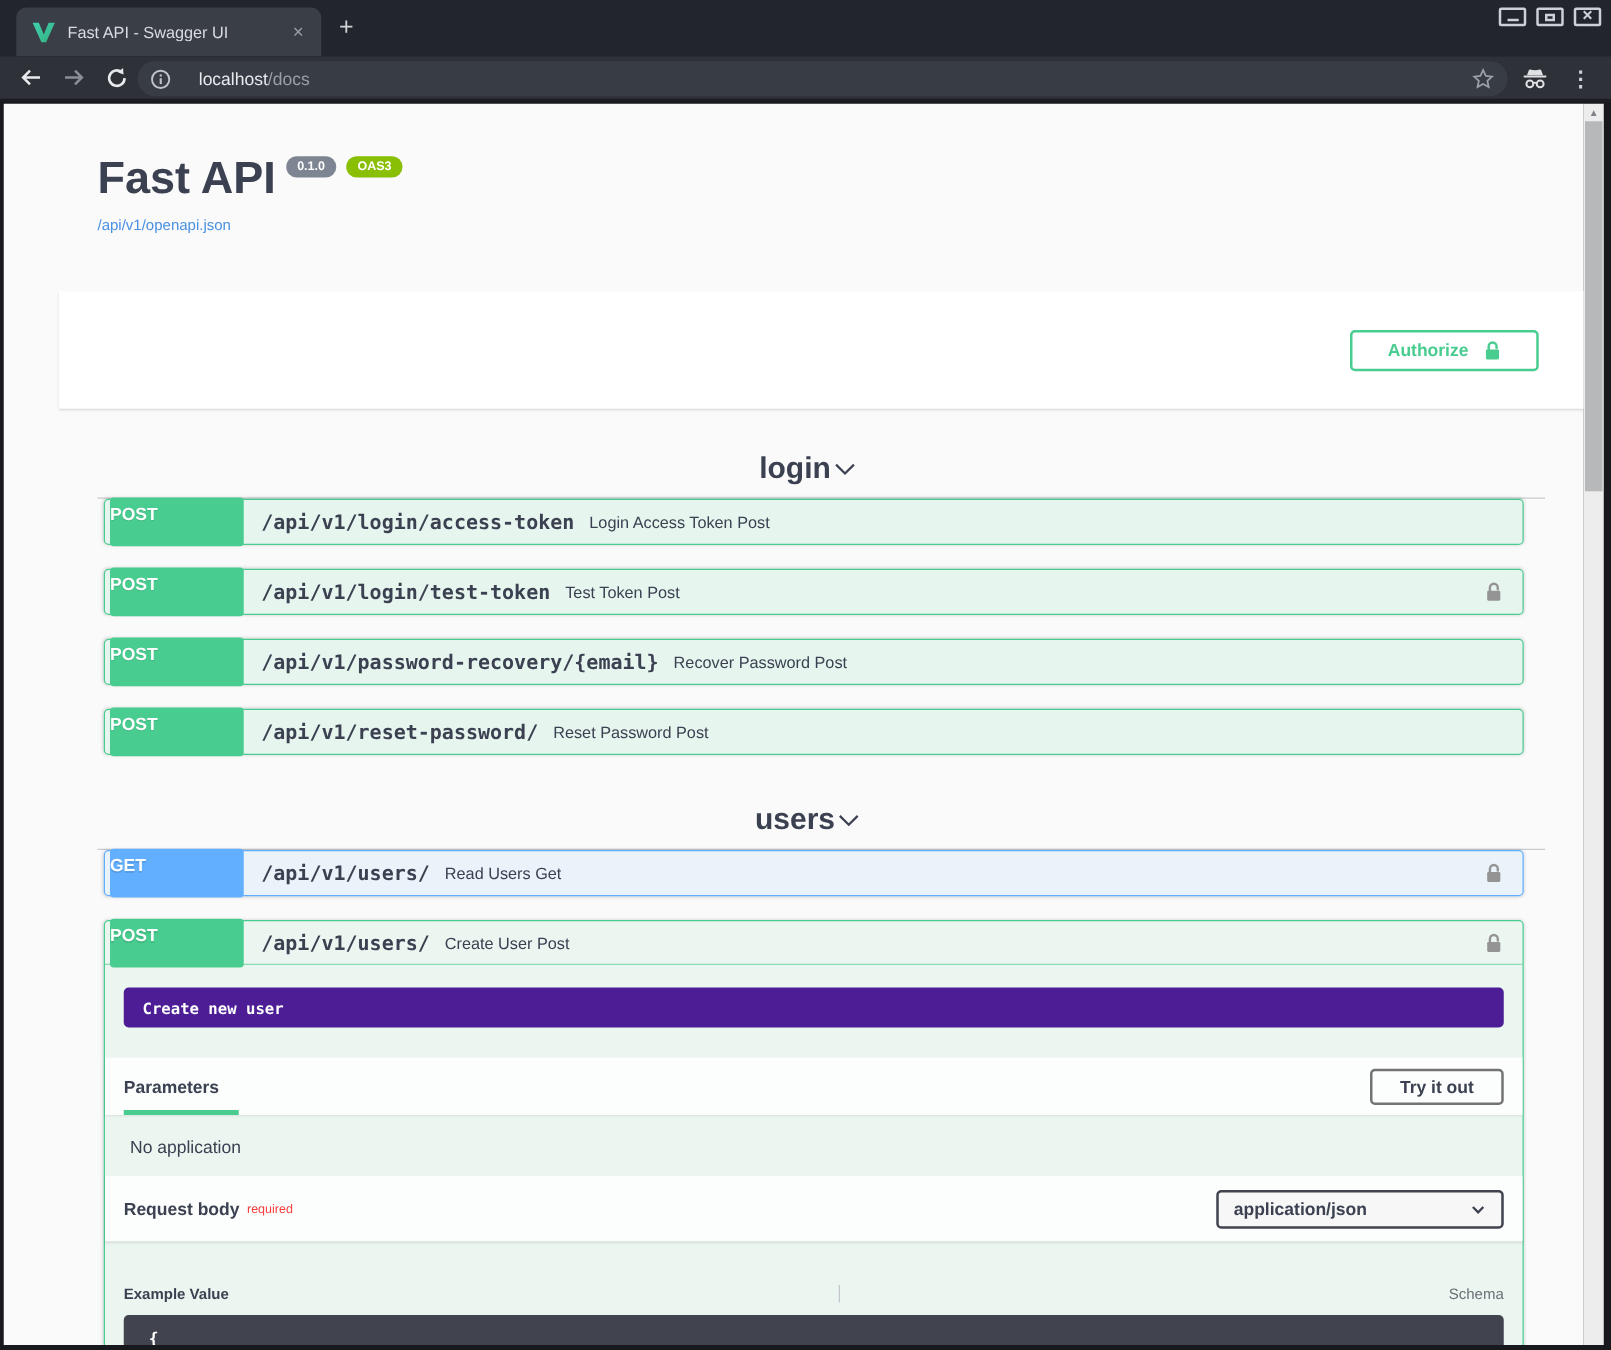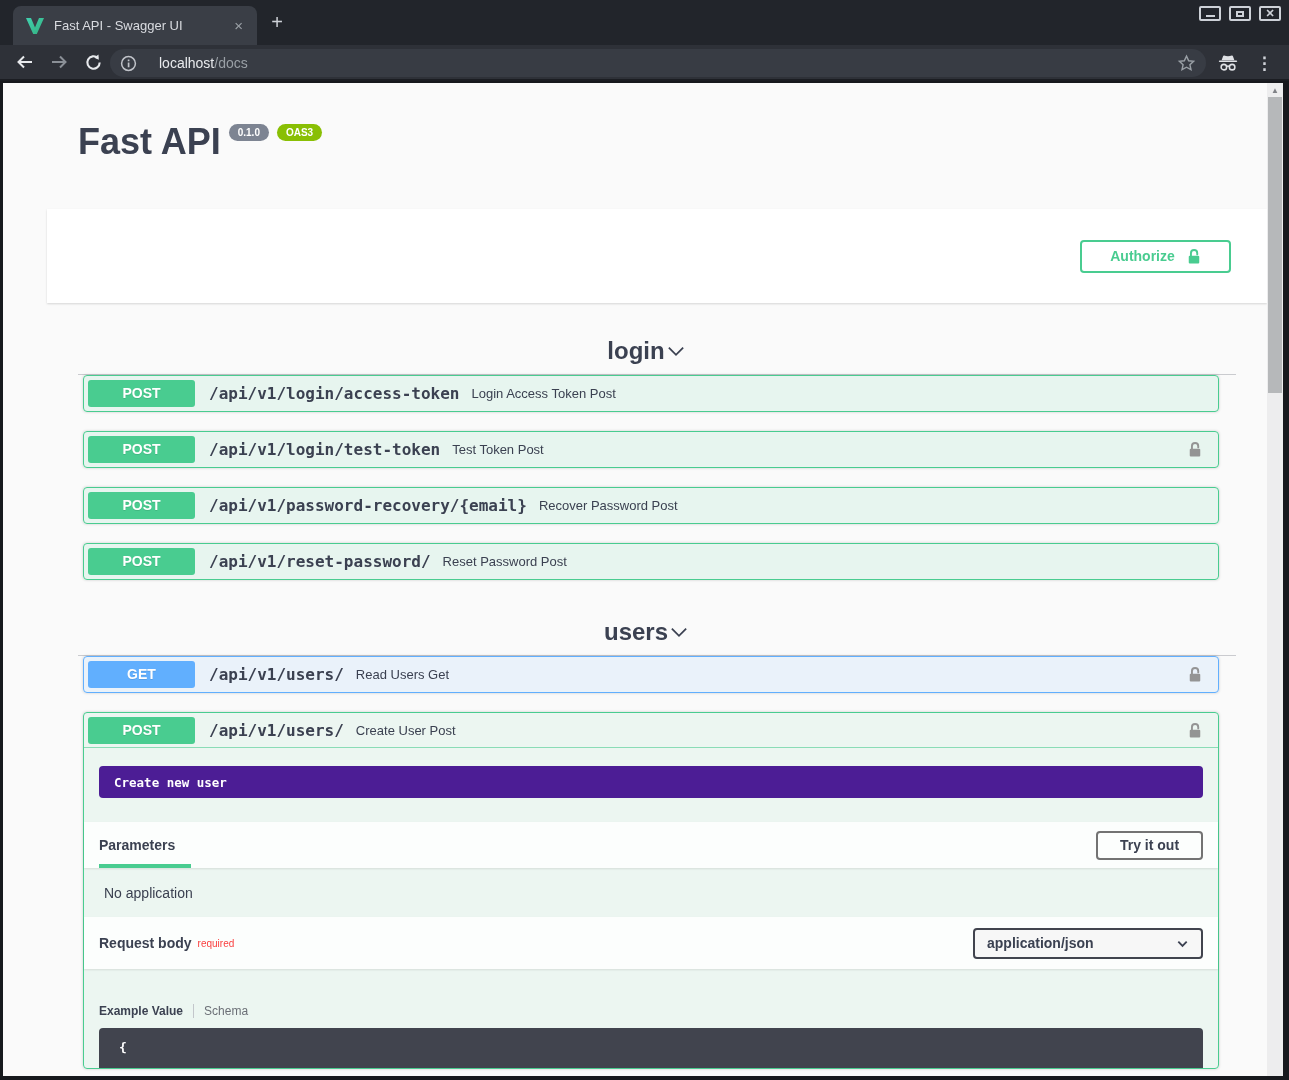--- a/index.html
+++ b/index.html
@@ -60,22 +60,22 @@
   .tag-header { margin:24px 31px 0 31px; padding:10px 10px 9px 10px; border-bottom:1px solid rgba(59,65,81,.25);
                 display:flex; align-items:center; justify-content:center; }
   .tag-title { font-size:24px; font-weight:bold; color:#3b4151; }
   .tag-arrow { margin-right:20px; }
 
   .opblock { margin:0 48px 19px 36px; border-radius:4px; border:1px solid; box-shadow:0 0 3px rgba(0,0,0,.19); }
   .opblock:first-of-type { margin-top:9px; }
   .opblock.post { border-color:#49cc90; background:rgba(73,204,144,.1); }
   .opblock.get  { border-color:#61affe; background:rgba(97,175,254,.1); }
   .op-summary { display:flex; align-items:center; height:35px; padding:0 4px; }
-  .op-method { width:107px; height:27px; border-radius:3px; color:#fff; font-weight:bold; font-size:14px;
-               text-align:center; line-height:27px; text-shadow:0 1px 0 rgba(0,0,0,.1); }
+  .op-method { width:107px; height:39px; border-radius:3px; color:#fff; font-weight:bold; font-size:14px;
+               line-height:27px; text-shadow:0 1px 0 rgba(0,0,0,.1); }
   .post .op-method { background:#49cc90; }
   .get .op-method { background:#61affe; }
   .op-path { font-family:"DejaVu Sans Mono", monospace; font-weight:bold; font-size:16px; color:#3b4151; margin-left:14px; }
   .op-summary-text { font-size:13px; color:#3b4151; margin-left:12px; }
   .op-lock { margin-left:auto; margin-right:12px; display:flex; align-items:center; }
 
   
   .opblock.expanded { background:rgba(73,204,144,.08); }
   .opblock.expanded .op-summary { border-bottom:1px solid rgba(73,204,144,.6); }
   .op-desc-bar { margin:18px 15px 24px 15px; height:32px; background:#4c1d95; border-radius:4px;
@@ -88,21 +88,21 @@
   .tryout-btn { margin-left:auto; width:107px; height:29px; background:transparent; border:2px solid #737373;
                 border-radius:4px; color:#3b4151; font-weight:bold; font-size:14px; font-family:inherit; }
   .no-params { padding:17px 20px 16px 20px; font-size:14px; color:#3b4151; }
   .reqbody-header { margin-top:0; min-height:52px; }
   .reqbody-label { font-size:14px; font-weight:bold; color:#3b4151; }
   .required { font-size:10px; color:#f93e3e; margin-left:6px; vertical-align:6px; }
   .media-select { margin-left:auto; width:230px; height:31px; border:2px solid #41444e; border-radius:4px;
                   background:#f7f7f7; display:flex; align-items:center; padding:0 12px; }
   .media-select .val { font-size:14px; font-weight:bold; color:#3b4151; flex:1; }
   .model-example { padding:35px 15px 0 15px; }
-  .ex-tabs { display:flex; align-items:center; gap:10px; margin-bottom:10px; }
+  .ex-tabs { display:flex; align-items:center; gap:10px; margin-bottom:10px;justify-content:space-between; }
   .ex-tab-active { font-size:12px; font-weight:bold; color:#3b4151; }
   .ex-sep { width:1px; height:14px; background:#c3c6cb; }
   .ex-tab { font-size:12px; color:#6b6f76; }
   .codeblock { background:#41444e; border-radius:4px 4px 0 0; padding:12px 20px; height:40px;
                color:#ffffff; font-family:"DejaVu Sans Mono", monospace; font-size:13px; font-weight:bold; }
 </style>
 </head>
 <body>
 
 <div class="window">
@@ -174,20 +174,21 @@
         </svg>
       </div>
       <div class="nav-icon dots">⋮</div>
     </div>
   </div>
 
   <div class="page">
 
     <div class="info">
       <h1 class="api-title">Fast API</h1><span class="badge version">0.1.0</span><span class="badge oas">OAS3</span>
+      <a class="spec-link" href="#">/api/v1/openapi.json</a>
     </div>
 
     <div class="scheme">
       <button class="authorize-btn">
         <span>Authorize</span>
         <svg width="14" height="17" viewBox="0 0 16 18">
           <path d="M4.5 8V5.2a3.6 3.6 0 0 1 7.2 0V6.6" stroke="#49cc90" stroke-width="2.2" fill="none" stroke-linecap="round"></path>
           <rect x="2" y="8" width="12" height="9" rx="1.2" fill="#49cc90"></rect>
         </svg>
       </button>

